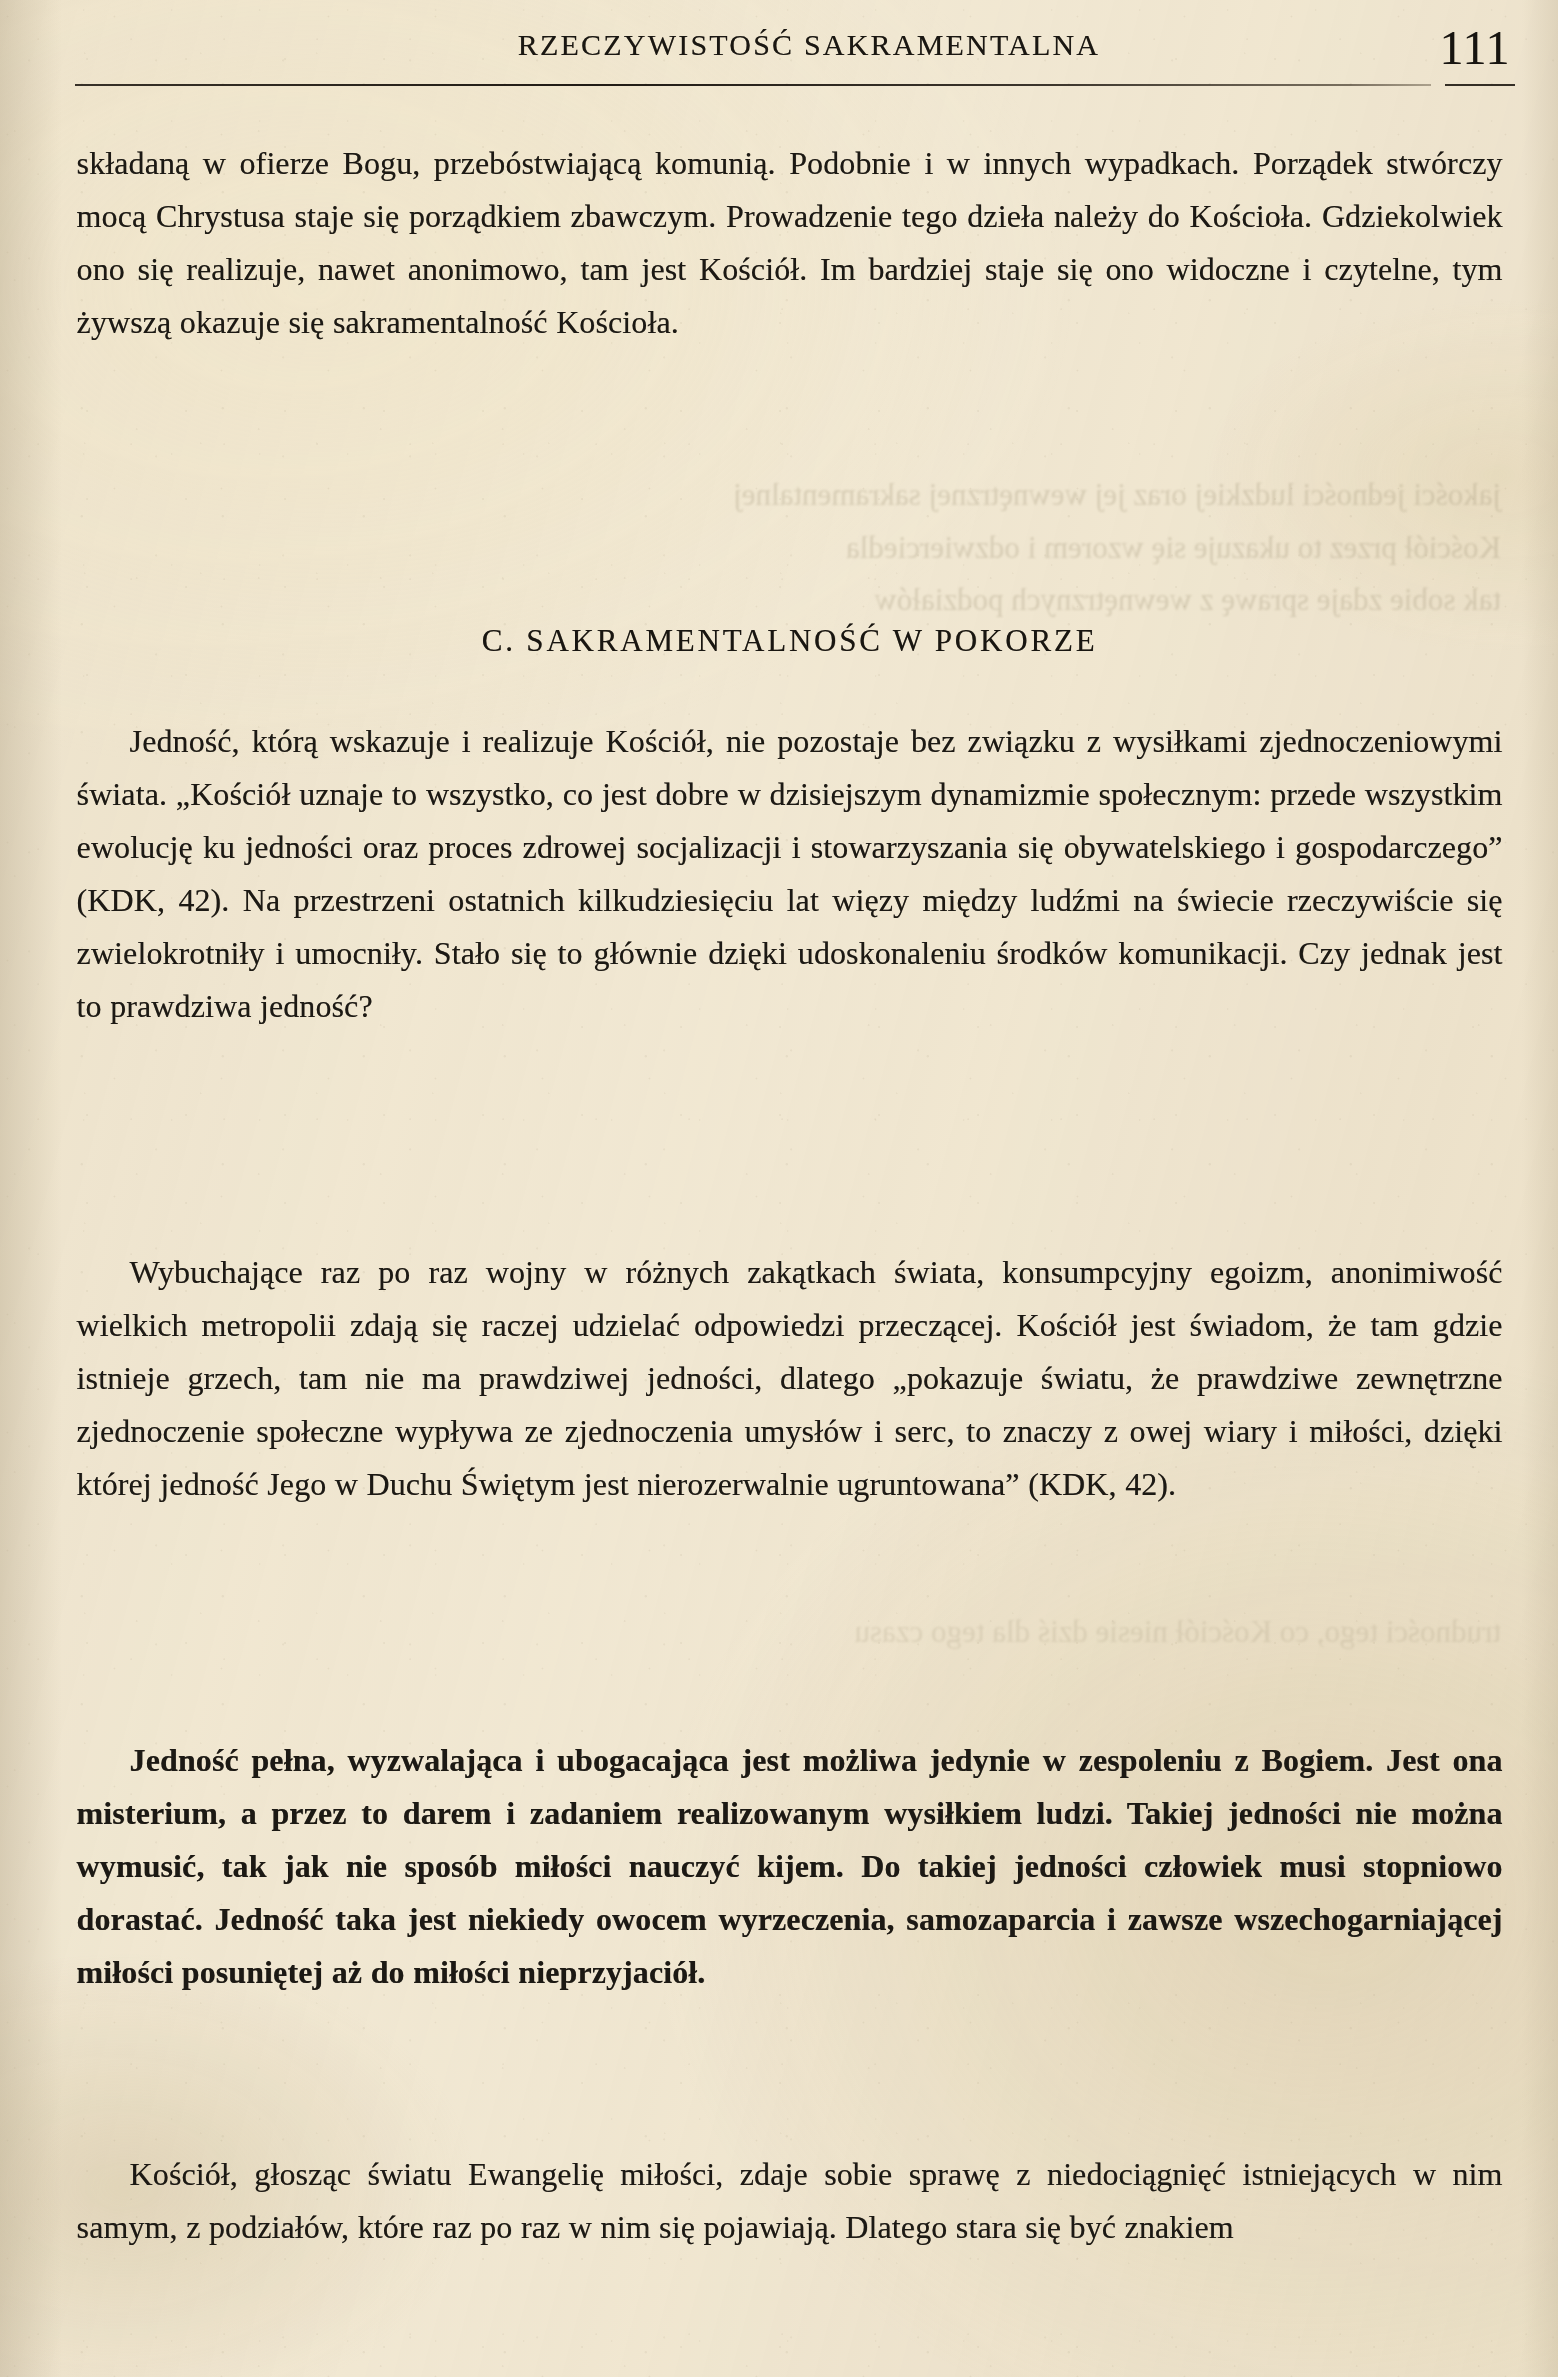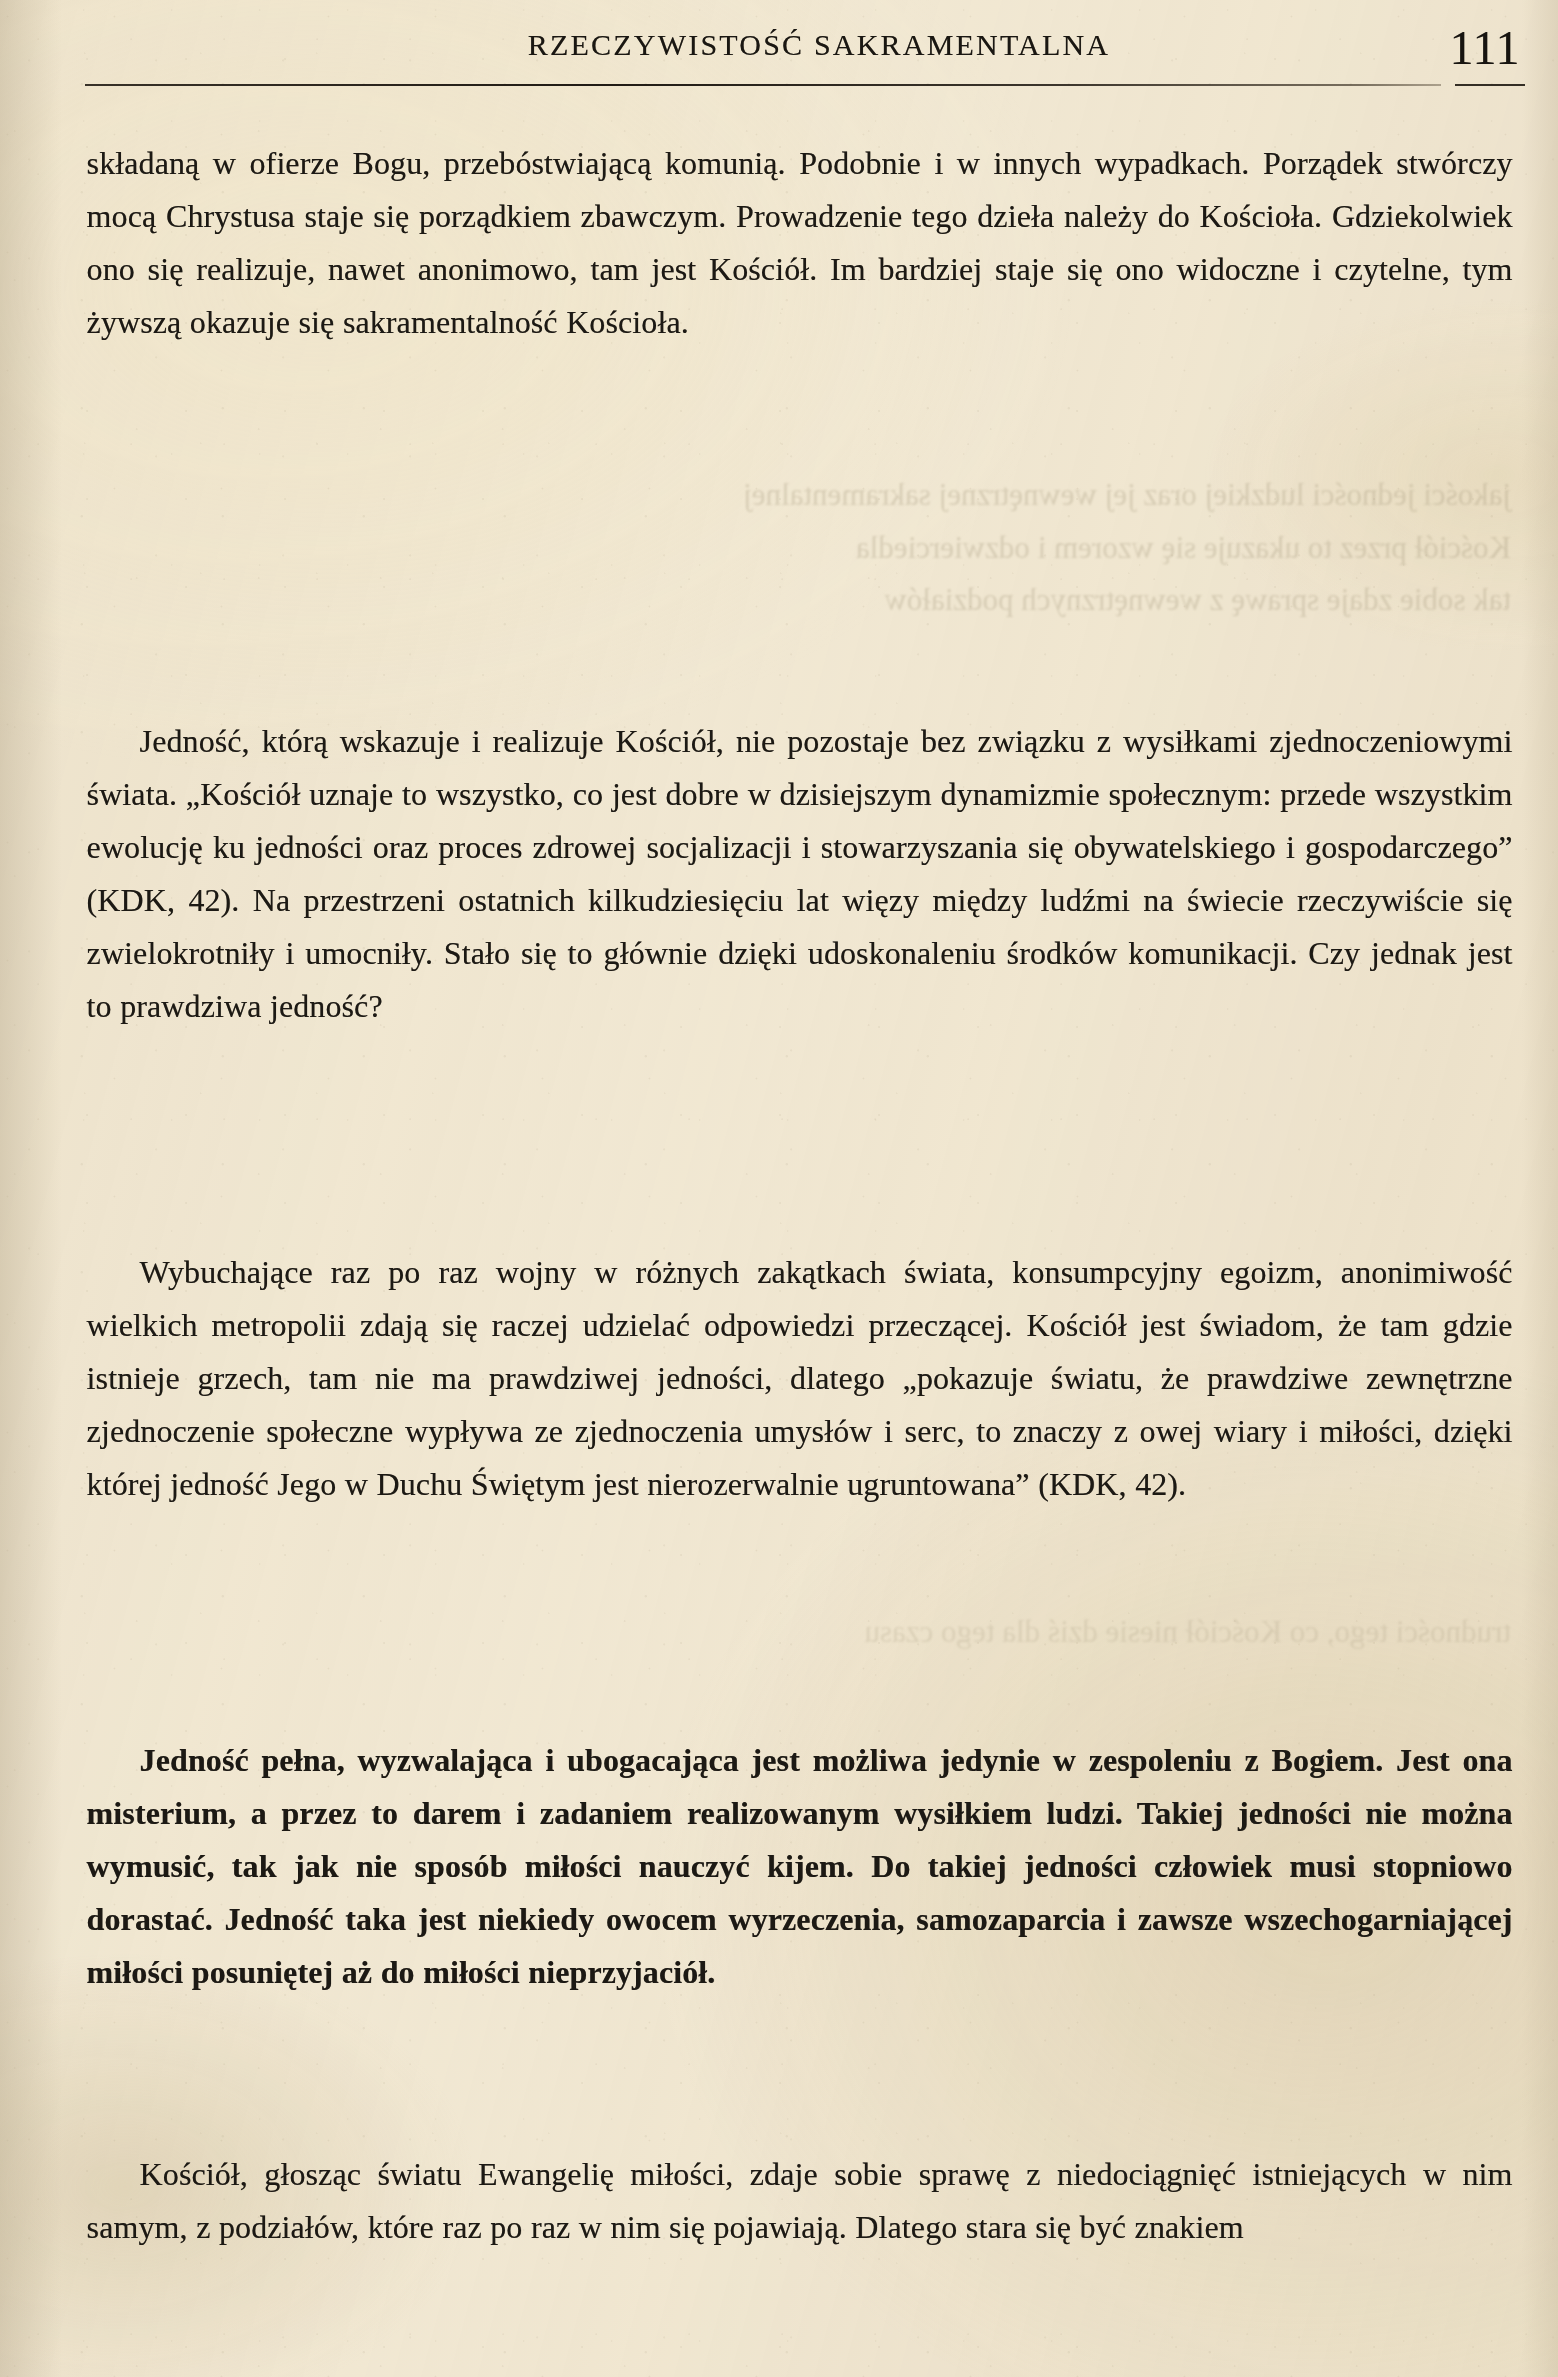--- a/index.html
+++ b/index.html
@@ -63,21 +63,20 @@
     background: linear-gradient(to left, rgba(188,174,146,0.30), rgba(188,174,146,0.0));
   }
 
   
   #content {
     position: absolute;
     left: 75px;
     top: 0;
     width: 1440px;
     height: 2377px;
-    margin-left: 10px;
   }
 
   
   .running-head {
     position: relative;
     height: 117px;
   }
   .rh-title {
     position: absolute;
     left: 0;
@@ -197,20 +196,23 @@
     </div>
 
     <div class="showthrough" style="top:468px;">
       <div>jakości jedności ludzkiej oraz jej wewnętrznej sakramentalnej</div>
       <div>Kościół przez to ukazuje się wzorem i odzwierciedla</div>
     </div>
     <div class="showthrough" style="top:573px;">
       <div>tak sobie zdaje sprawę z wewnętrznych podziałów</div>
     </div>
 
+    <div class="body-block" style="top:623px;">
+      <h2 class="section-heading ink-soften">C. SAKRAMENTALNOŚĆ W POKORZE</h2>
+    </div>
 
     <div class="body-block" style="top:715px;">
       <p class="para indent ink-soften">Jedność, którą wskazuje i realizuje Kościół, nie pozostaje bez związku z wysiłkami zjednoczeniowymi świata. „Kościół uznaje to wszystko, co jest dobre w dzisiejszym dynamizmie społecznym: przede wszystkim ewolucję ku jedności oraz proces zdrowej socjalizacji i stowarzyszania się obywatelskiego i gospodarczego” (KDK, 42). Na przestrzeni ostatnich kilkudziesięciu lat więzy między ludźmi na świecie rzeczywiście się zwielokrotniły i umocniły. Stało się to głównie dzięki udoskonaleniu środków komunikacji. Czy jednak jest to prawdziwa jedność?</p>
     </div>
 
     <div class="body-block" style="top:1246px;">
       <p class="para indent ink-soften">Wybuchające raz po raz wojny w różnych zakątkach świata, konsumpcyjny egoizm, anonimiwość wielkich metropolii zdają się raczej udzielać odpowiedzi przeczącej. Kościół jest świadom, że tam gdzie istnieje grzech, tam nie ma prawdziwej jedności, dlatego „pokazuje światu, że prawdziwe zewnętrzne zjednoczenie społeczne wypływa ze zjednoczenia umysłów i serc, to znaczy z owej wiary i miłości, dzięki której jedność Jego w Duchu Świętym jest nierozerwalnie ugruntowana” (KDK, 42).</p>
     </div>
 
     <div class="showthrough" style="top:1605px; opacity:0.22;">

